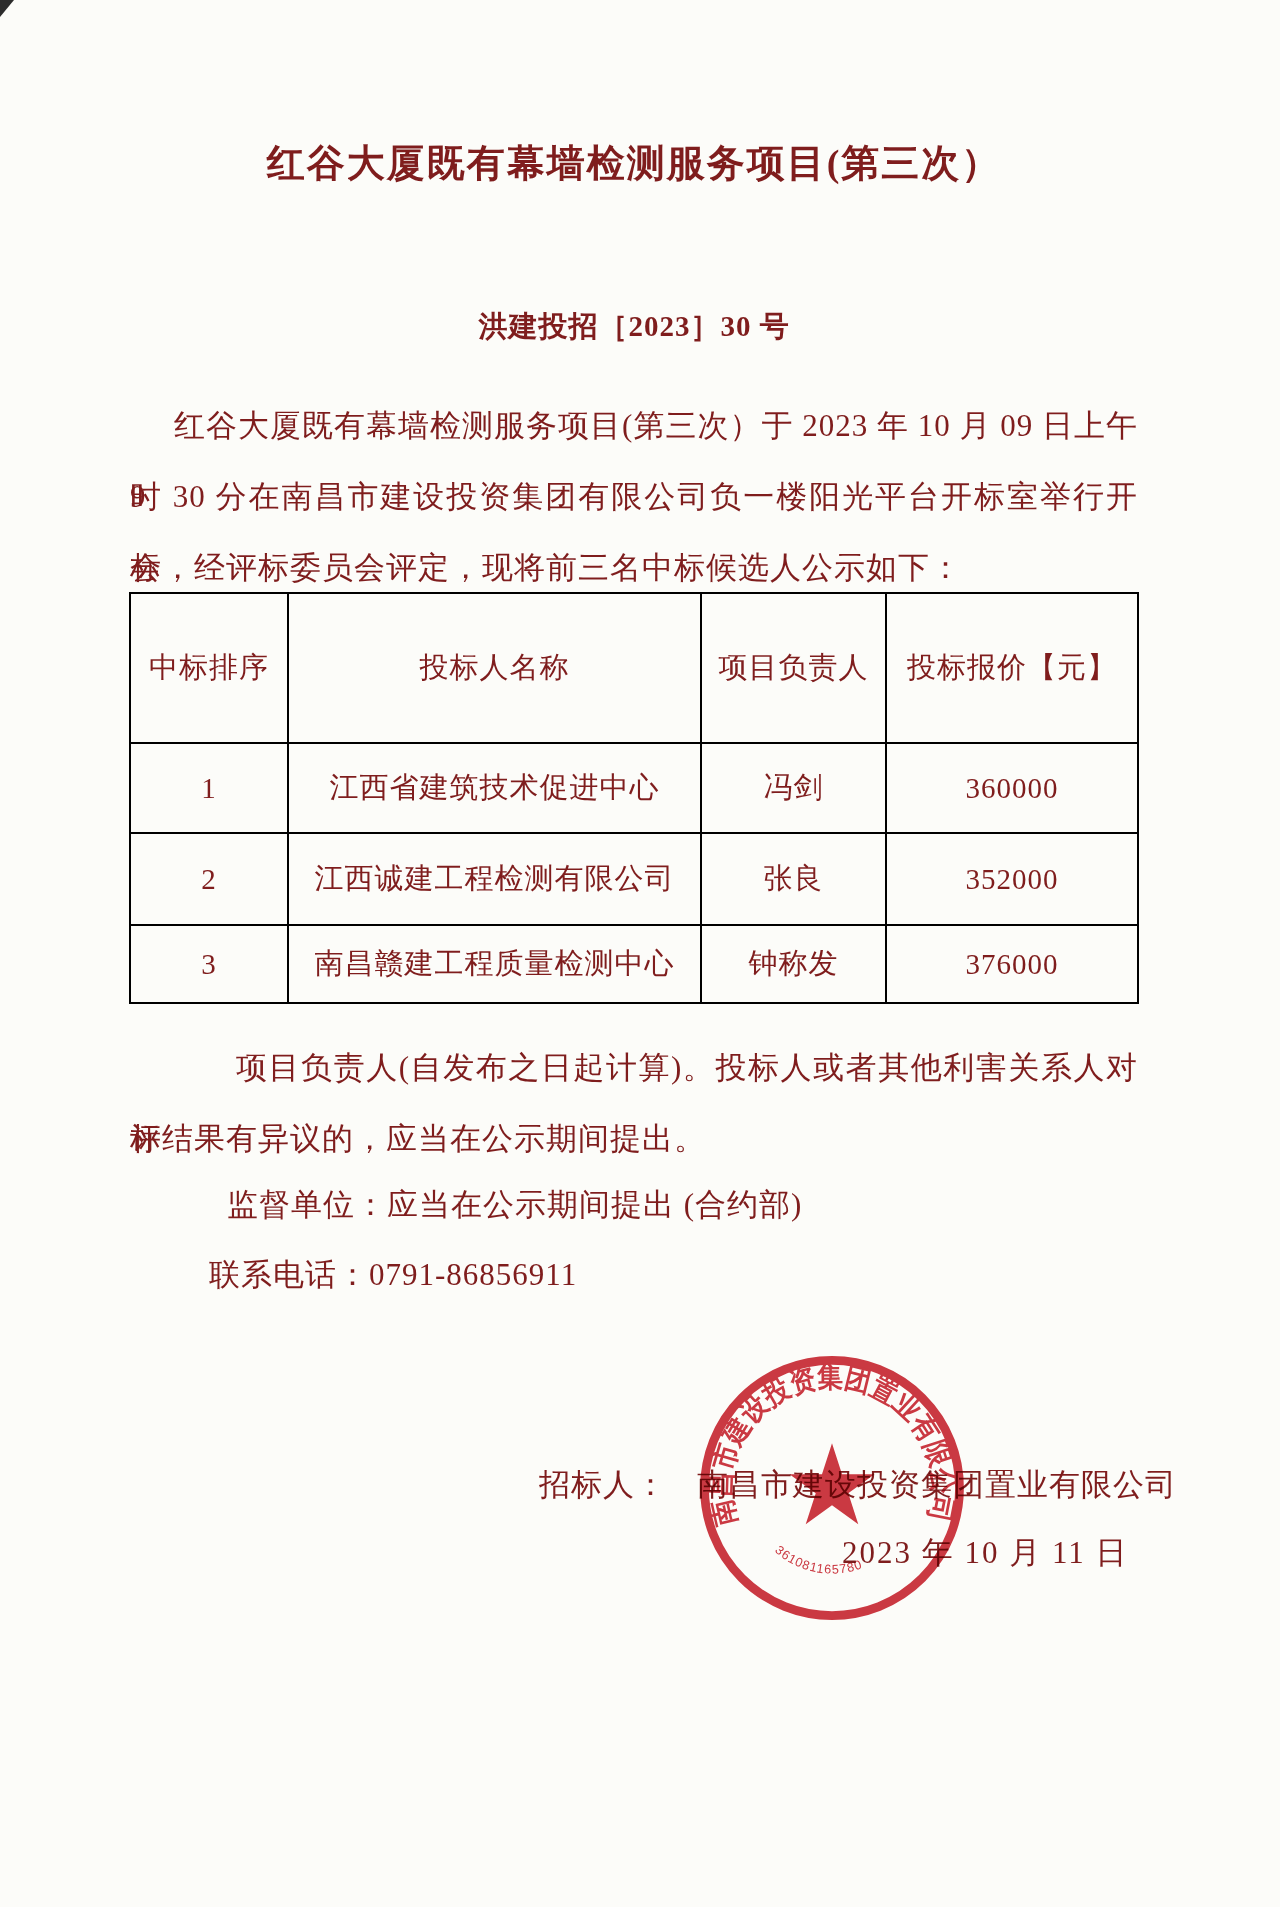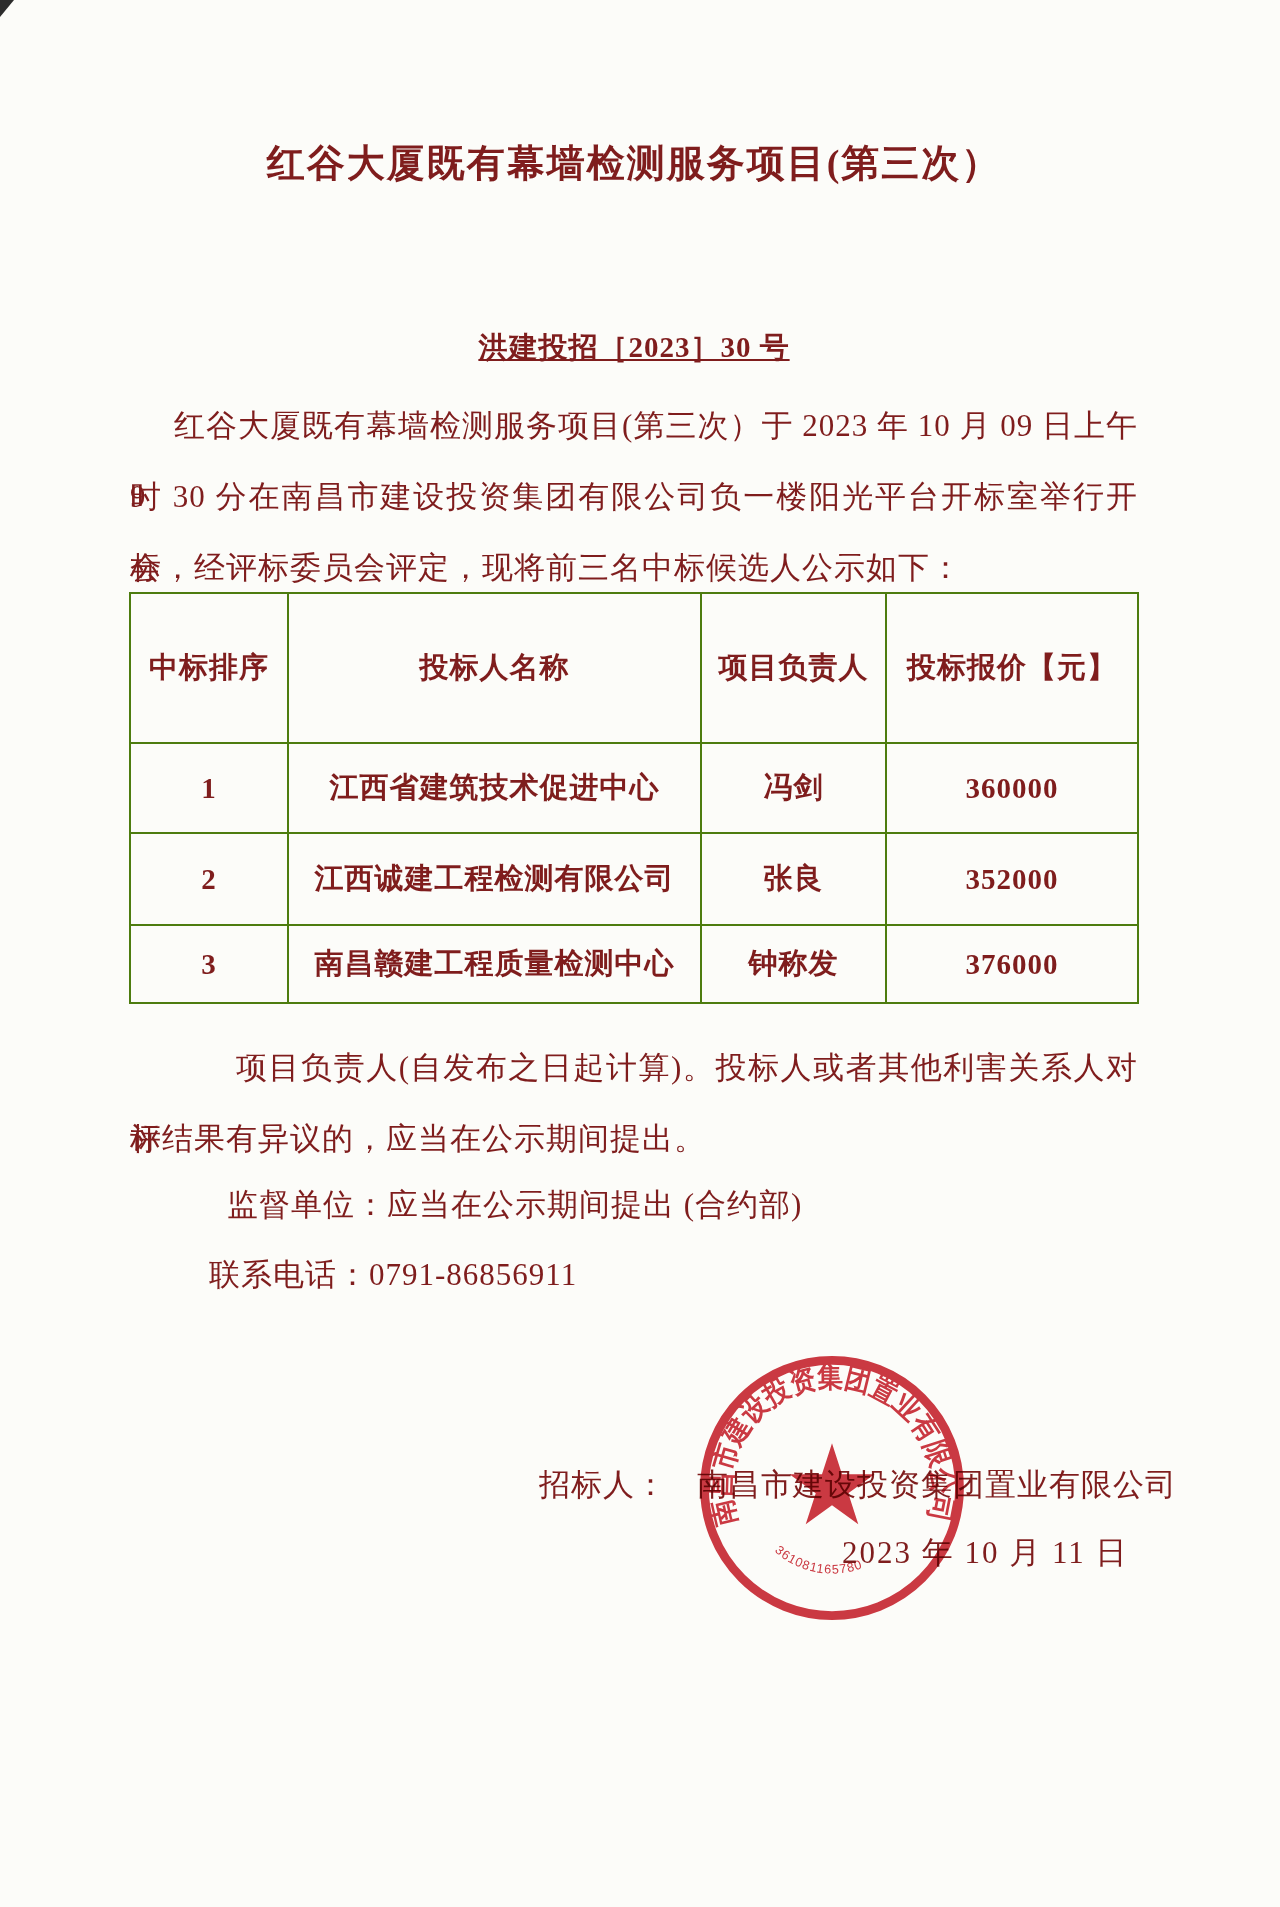--- a/index.html
+++ b/index.html
@@ -19,22 +19,22 @@
   .jl { text-align:justify; text-align-last:justify; white-space:normal !important; }
   .indent-sm { text-indent:44px; }
   .indent-lg { text-indent:106px; }
 
   table.bidtable {
     position:absolute; left:129px; top:592px; width:1008px;
     border-collapse:collapse; table-layout:fixed;
     font-size:29px; letter-spacing:1px;
   }
   table.bidtable th, table.bidtable td {
-    border:2px solid #4d7c0f; text-align:center; vertical-align:middle;
-    font-weight:bold; padding:0; overflow:hidden;
+    border:2px solid #000000; text-align:center; vertical-align:middle;
+    font-weight:normal; padding:0; overflow:hidden;
   }
   tr.hdr    { height:150px; }
   tr.r0     { height:90px; }
   tr.r1     { height:92px; }
   tr.r2     { height:78px; }
 
   .bidder-line { left:539px; top:1464px; font-size:31px; letter-spacing:1px; white-space:nowrap; }
   .bidder-name { margin-left:30px; }
   .date-line { left:842px; top:1532px; font-size:31px; letter-spacing:2px; white-space:nowrap; }
 
@@ -48,21 +48,21 @@
   }
 </style>
 </head>
 <body>
 
 <div class="page">
 
   <div class="abs corner-artifact"></div>
 
   <div class="abs centered title" style="top:138px;">红谷大厦既有幕墙检测服务项目(第三次）</div>
-  <div class="abs centered docnum" style="top:328px;text-decoration:underline;">洪建投招［2023］30 号</div>
+  <div class="abs centered docnum" style="top:307px;">洪建投招［2023］30 号</div>
 
   <div class="abs para bodytext" style="top:390px;">
     <div class="line jl indent-sm">红谷大厦既有幕墙检测服务项目(第三次）于 2023 年 10 月 09 日上午 9</div>
     <div class="line jl">时 30 分在南昌市建设投资集团有限公司负一楼阳光平台开标室举行开标</div>
     <div class="line">会，经评标委员会评定，现将前三名中标候选人公示如下：</div>
   </div>
 
   <table class="bidtable">
     <colgroup>
       <col style="width:158px;">

